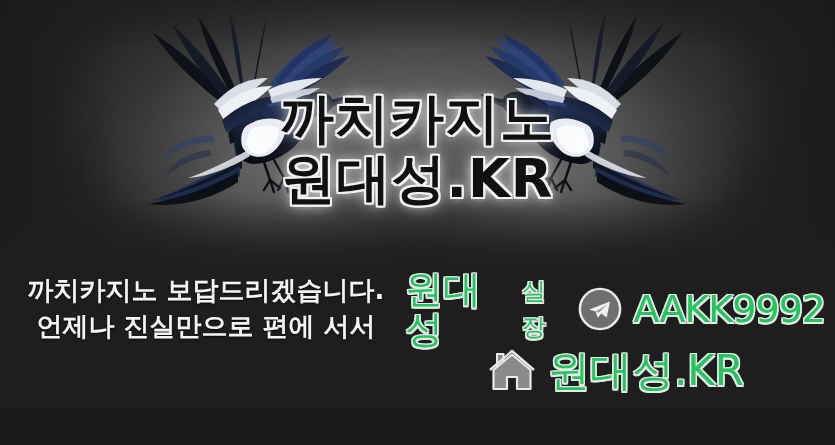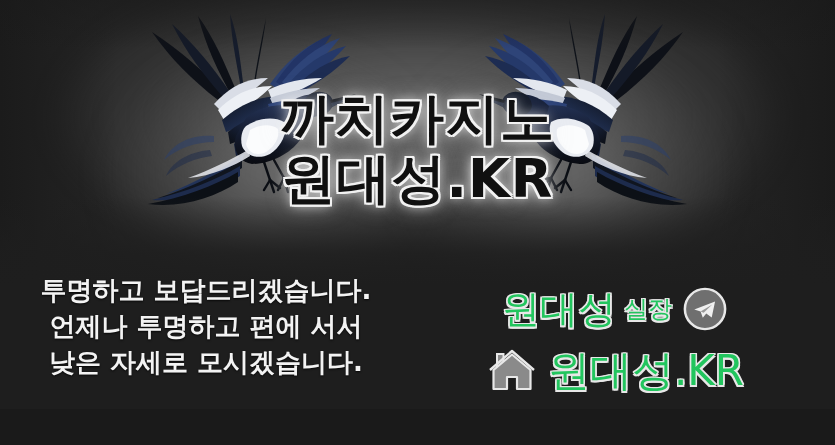--- a/index.html
+++ b/index.html
@@ -340,39 +340,39 @@
   </div>
 
   <div class="vignette"></div>
 
   <div class="logo-block">
     <span class="logo-line one">까치카지노</span>
     <span class="logo-line two">원대성.KR</span>
   </div>
 
   <div class="slogan">
-    <span class="slogan-line">투명하고 보답드리겠습니다.</span>
-    <span class="slogan-line">언제나 투명하고 편에 서서</span>
-    <span class="slogan-line">낮은 자세로 모시겠습니다.</span>
+    <span class="slogan-line">까치카지노 보답드리겠습니다.</span>
+    <span class="slogan-line">언제나 진실만으로 편에 서서</span>
   </div>
 
   <div class="contact">
 
     <div class="contact-row">
       <span class="outline-text name-big">원대성</span>
       <span class="outline-text name-small">실장</span>
 
       <span class="tg-icon">
         <svg viewBox="0 0 48 48" width="46" height="46" xmlns="http://www.w3.org/2000/svg">
           <circle cx="24" cy="24" r="21" fill="#6f6f6f" stroke="#e8e8e8" stroke-width="2.6"></circle>
           <path d="M34.5 16.2 L12.8 24.4 L19.4 26.6 L21.7 33.2 L25.3 28.6 L31.0 32.9 Z" fill="#f0f0f0"></path>
           <path d="M19.4 26.6 L31.6 19.2 L22.6 28.0 Z" fill="#9a9a9a"></path>
         </svg>
       </span>
 
+      <span class="outline-text tg-handle">AAKK9992</span>
     </div>
 
     <div class="contact-row">
       <span class="home-icon">
         <svg viewBox="0 0 52 46" width="52" height="46" xmlns="http://www.w3.org/2000/svg">
           <rect x="11" y="6" width="6.5" height="13" fill="#8a8a8a" stroke="#e8e8e8" stroke-width="2"></rect>
           <path d="M4 22 L26 3 L48 22" fill="none" stroke="#e8e8e8" stroke-width="2.4" stroke-linejoin="round"></path>
           <path d="M7.5 22 L26 6.5 L44.5 22 L44.5 41 L31 41 L31 29 L21 29 L21 41 L7.5 41 Z" fill="#8a8a8a" stroke="#e8e8e8" stroke-width="2.2" stroke-linejoin="round"></path>
         </svg>
       </span>

